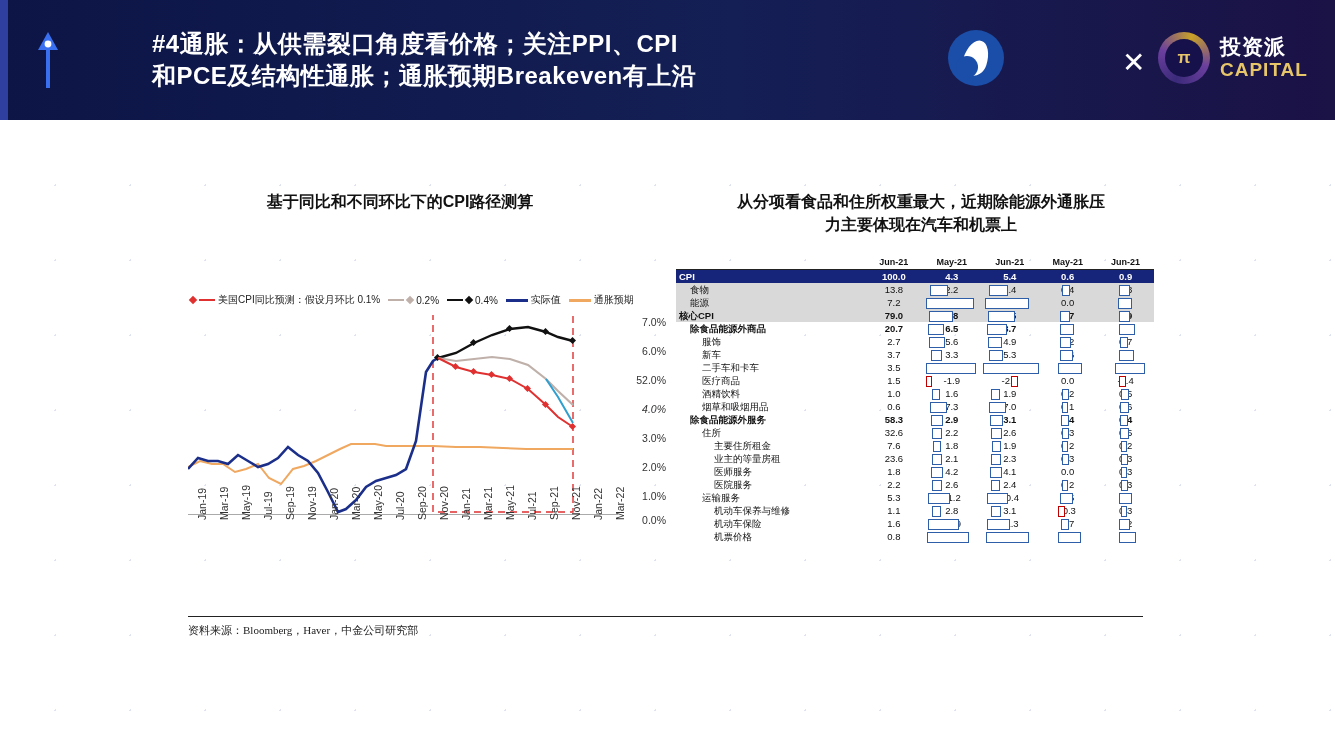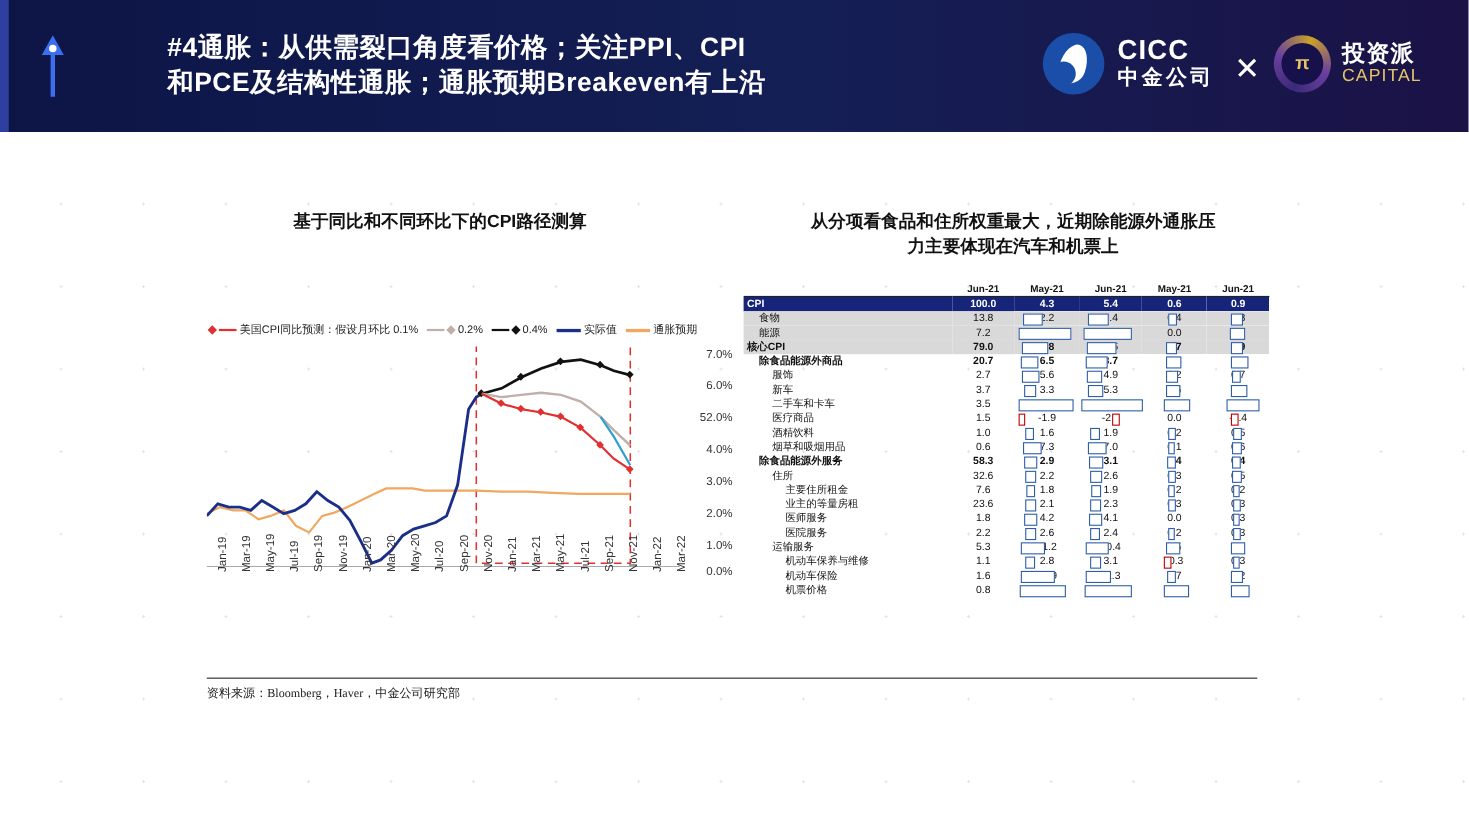--- a/index.html
+++ b/index.html
@@ -45,21 +45,21 @@
     width:52px;height:52px;border-radius:50%;
     background:conic-gradient(from 200deg,#3b2a7a,#6b3f9e,#c9a227,#6b3f9e,#3b2a7a);
     position:relative;
   }
   .cap-circle:after{
     content:"";position:absolute;left:7px;top:7px;width:38px;height:38px;border-radius:50%;
     background:#16114a;
   }
   .cap-glyph{position:absolute;left:0;top:0;width:52px;height:52px;display:flex;align-items:center;justify-content:center;color:#e7c66a;font-size:17px;font-weight:bold;z-index:3;}
   .cap-text-cn{color:#ffffff;font-size:21px;font-weight:bold;letter-spacing:1px;line-height:1.15;}
-  .cap-text-en{color:#e7c66a;font-size:16px;font-weight:normal;letter-spacing:1px;line-height:1.15;text-align:center;}
+  .cap-text-en{color:#e7c66a;font-size:19px;font-weight:bold;letter-spacing:1px;line-height:1.15;text-align:center;}
 
   
   .dots{
     position:absolute;left:0;top:120px;width:1335px;height:628px;
     background-image:radial-gradient(#dfe3ef 1px,transparent 1px);
     background-size:75px 75px;background-position:18px 28px;
   }
 
   
   .left-panel{position:absolute;left:160px;top:190px;width:480px;}
@@ -124,24 +124,20 @@
     <circle cx="20" cy="16" r="3.4" fill="#ffffff"></circle>
   </svg>
 
   <div class="title">
     <div>#4通胀：从供需裂口角度看价格；关注PPI、CPI</div>
     <div>和PCE及结构性通胀；通胀预期Breakeven有上沿</div>
   </div>
 
   <div class="cicc-logo">
     <div class="cicc-circle"></div>
-    <div>
-      <div class="cicc-text-en">CICC</div>
-      <div class="cicc-text-cn">中金公司</div>
-    </div>
   </div>
 
   <div class="x-mark">✕</div>
 
   <div class="cap-logo">
     <div class="cap-circle">
       <div class="cap-glyph">π</div>
     </div>
     <div>
       <div class="cap-text-cn">投资派</div>
@@ -214,21 +210,21 @@
     <rect x="382" y="109" width="5" height="5" transform="rotate(45 384.5 111.5)"></rect>
   </g>
 
   <polyline fill="none" stroke="#2f9fd0" stroke-width="2" points="358,64 370,82 385,108"></polyline>
 </svg>
 
 <div class="ylabels">
   <span style="top:4px;">7.0%</span>
   <span style="top:33px;">6.0%</span>
   <span style="top:62px;">52.0%</span>
-  <span style="top:91px;">4.0%</span>
+  <span style="top:91px;font-style:italic;">4.0%</span>
   <span style="top:120px;">3.0%</span>
   <span style="top:149px;">2.0%</span>
   <span style="top:178px;">1.0%</span>
   <span style="top:202px;">0.0%</span>
 </div>
 
 <div class="xlabels">
   <span style="left:8px;">Jan-19</span>
   <span style="left:30px;">Mar-19</span>
   <span style="left:52px;">May-19</span>

